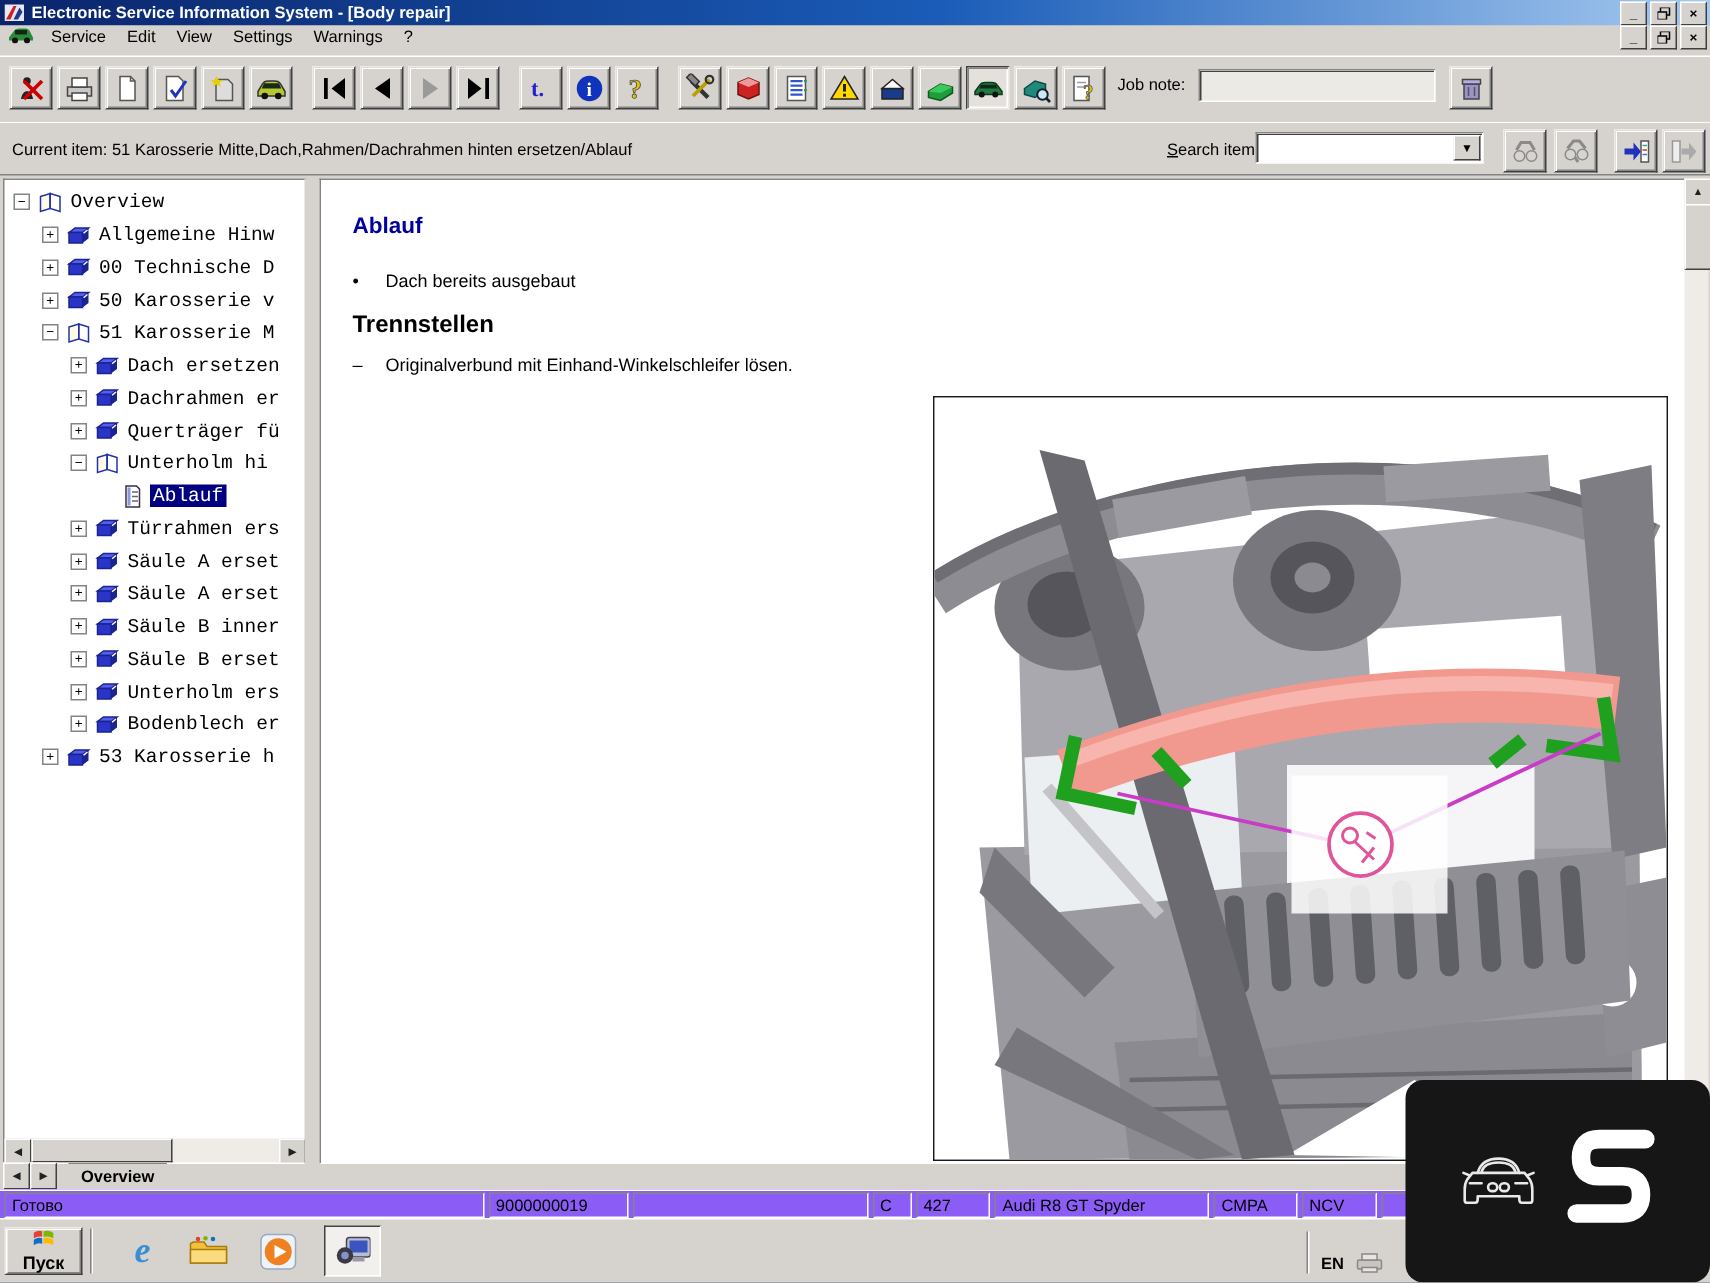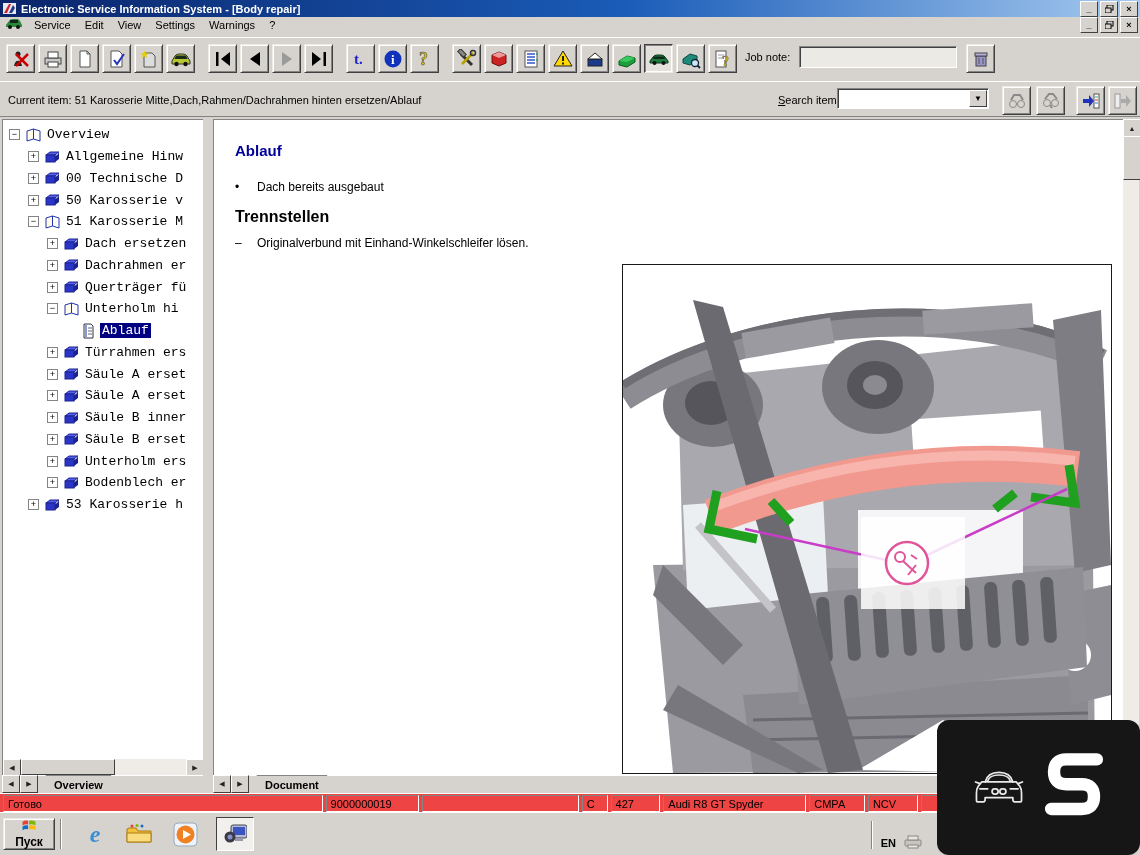--- a/index.html
+++ b/index.html
@@ -67,21 +67,21 @@
   .doc-line{position:absolute;font-size:12px;display:flex;}
   .doc-marker{width:22px;}
   #doc-sub{position:absolute;left:21px;top:88px;font-size:16px;font-weight:bold;}
   #imgframe{position:absolute;left:408px;top:144px;width:488px;height:508px;border:1px solid #1a1a1a;background:#fff;overflow:hidden;}
   
   .tabrow{position:absolute;top:775px;height:18px;display:flex;align-items:flex-start;}
   .tab{height:17px;background:#d6d3ce;display:flex;align-items:center;padding:0 16px;
        font-weight:bold;font-size:11px;clip-path:polygon(8px 0,calc(100% - 8px) 0,100% 100%,0 100%);
        border-top:1px solid #848484;}
   
-  #statusbar{position:absolute;left:0;top:793px;width:1140px;height:19px;background:#ef4444;
+  #statusbar{position:absolute;left:0;top:793px;width:1140px;height:19px;background:#8b5cf6;
              border-top:1px solid #fff;display:flex;align-items:center;}
   .status-cell{height:15px;margin-left:3px;border:1px solid;border-color:#848484 #fff #fff #848484;
                display:flex;align-items:center;padding:0 4px;font-size:11px;white-space:nowrap;overflow:hidden;}
   
   #taskbar{position:absolute;left:0;top:812px;width:1140px;height:43px;background:#d6d3ce;border-top:1px solid #fff;}
   #start-btn{position:absolute;left:3px;top:5px;width:52px;height:32px;display:flex;align-items:center;justify-content:center;
              gap:3px;font-weight:bold;font-size:12px;flex-direction:column;}
   .ql-icon{position:absolute;top:8px;width:26px;height:26px;display:flex;align-items:center;justify-content:center;}
   #task-app{position:absolute;left:216px;top:4px;width:38px;height:34px;background:#f2f0ec;
             border:1px solid;border-color:#404040 #fff #fff #404040;display:flex;align-items:center;justify-content:center;}
@@ -624,25 +624,20 @@
       <div class="sb-btn" style="position:absolute;top:0">▲</div>
       <div class="sb-thumb"></div>
       <div class="sb-btn" style="position:absolute;bottom:0">▼</div>
     </div>
   </div>
 
   <div class="tabrow" style="left:2px;width:201px">
     <div class="sb-btn">◀</div>
     <div class="sb-btn">▶</div>
     <div class="tab">Overview</div>
-  </div>
-  <div class="tabrow" style="left:213px;width:910px">
-    <div class="sb-btn">◀</div>
-    <div class="sb-btn">▶</div>
-    <div class="tab">Document</div>
   </div>
 
   <div id="statusbar">
       <div class="status-cell" style="width: 312px;">Готово</div>
       <div class="status-cell" style="width: 84px;">9000000019</div>
       <div class="status-cell" style="width: 148px;"></div>
       <div class="status-cell" style="width: 16px;">C</div>
       <div class="status-cell" style="width: 40px;">427</div>
       <div class="status-cell" style="width: 134px;">Audi R8 GT Spyder</div>
       <div class="status-cell" style="width: 46px;">CMPA</div>

